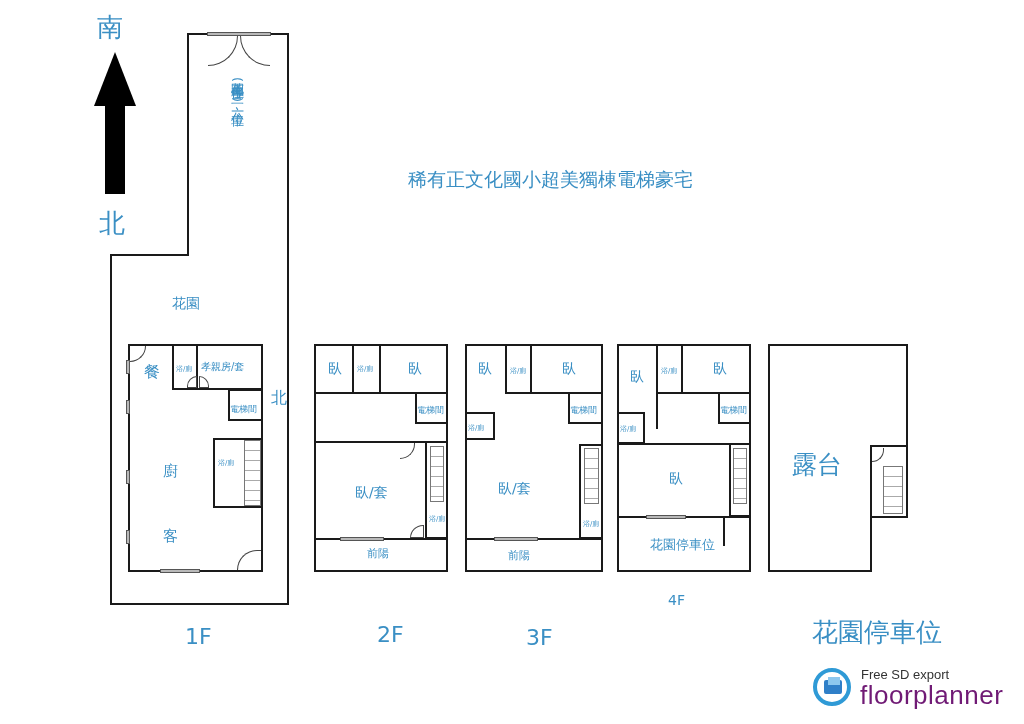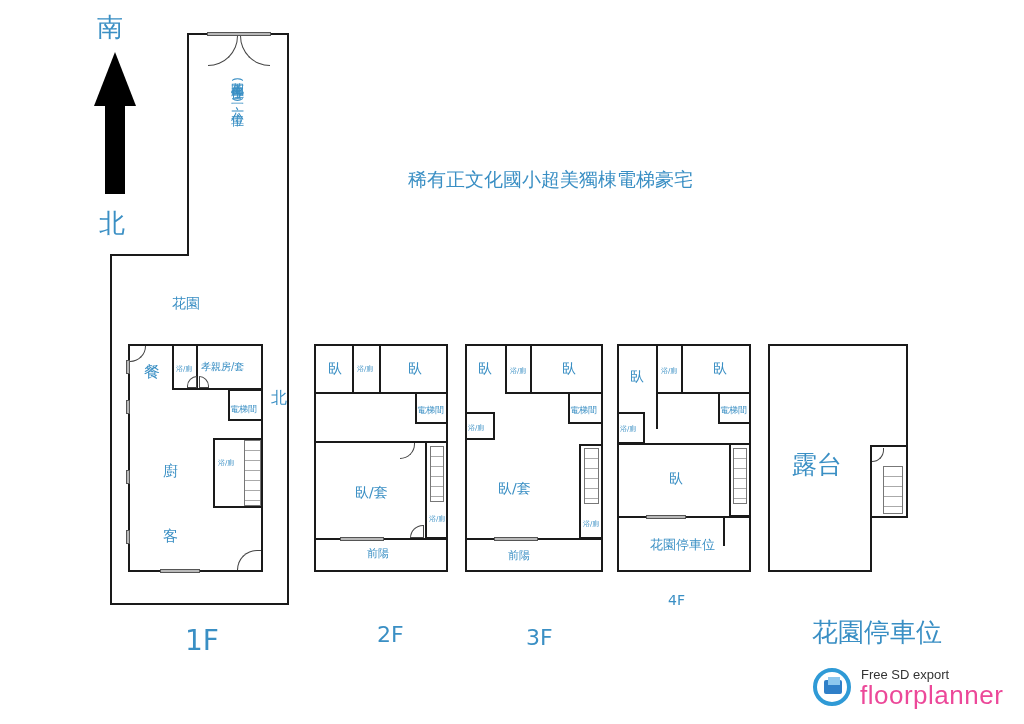--- a/index.html
+++ b/index.html
@@ -69,21 +69,21 @@
   <div class="abs tiny" style="left:230px;top:403px;font-size:9px;">電梯間</div>
 
   <div class="wall" style="left:213px;top:438px;width:50px;height:70px;"></div>
   <div class="stairs" style="left:244px;top:440px;width:17px;height:66px;"></div>
   <div class="abs tiny" style="left:218px;top:458px;">浴/廁</div>
 
   <div class="abs room" style="left:144px;top:362px;font-size:16px;">餐</div>
   <div class="abs room" style="left:163px;top:462px;font-size:15px;">廚</div>
   <div class="abs room" style="left:163px;top:527px;font-size:15px;">客</div>
 
-  <div class="abs txt" style="left:185px;top:624px;font-size:28px;">1F</div>
+  <div class="abs txt" style="left:185px;top:624px;font-size:22px;">1F</div>
 </div>
 
 <div>
   <div class="wall" style="left:314px;top:344px;width:134px;height:228px;"></div>
   <div class="wall-thin" style="left:314px;top:392px;width:134px;height:2px;"></div>
   <div class="wall-thin" style="left:352px;top:344px;width:2px;height:50px;"></div>
   <div class="wall-thin" style="left:379px;top:344px;width:2px;height:50px;"></div>
   <div class="wall" style="left:415px;top:392px;width:33px;height:32px;"></div>
   <div class="wall-thin" style="left:314px;top:441px;width:134px;height:2px;"></div>
   <div class="wall" style="left:425px;top:441px;width:23px;height:98px;"></div>
@@ -166,14 +166,14 @@
   <div class="abs txt" style="left:792px;top:448px;font-size:25px;">露台</div>
   <div class="abs txt" style="left:812px;top:615px;font-size:26px;">花園停車位</div>
 </div>
 
 <div>
   <div class="abs" style="left:813px;top:668px;width:38px;height:38px;border-radius:50%;border:4px solid #2f9ad6;box-sizing:border-box;background:#fff;">
     <div style="position:absolute;left:7px;top:8px;width:18px;height:14px;background:#2f7fc8;border-radius:2px;"></div>
     <div style="position:absolute;left:11px;top:5px;width:12px;height:8px;background:#8cc7ee;"></div>
   </div>
   <div class="abs" style="left:861px;top:667px;font-size:13px;color:#333;font-family:'Liberation Sans',sans-serif;">Free SD export</div>
-  <div class="abs" style="left:860px;top:680px;font-size:26px;color:#ec4899;font-family:'Liberation Sans',sans-serif;letter-spacing:0.5px;">floorplanner</div>
+  <div class="abs" style="left:860px;top:680px;font-size:26px;color:#701a75;font-family:'Liberation Sans',sans-serif;letter-spacing:0.5px;">floorplanner</div>
 </div>
 
 </body></html>

